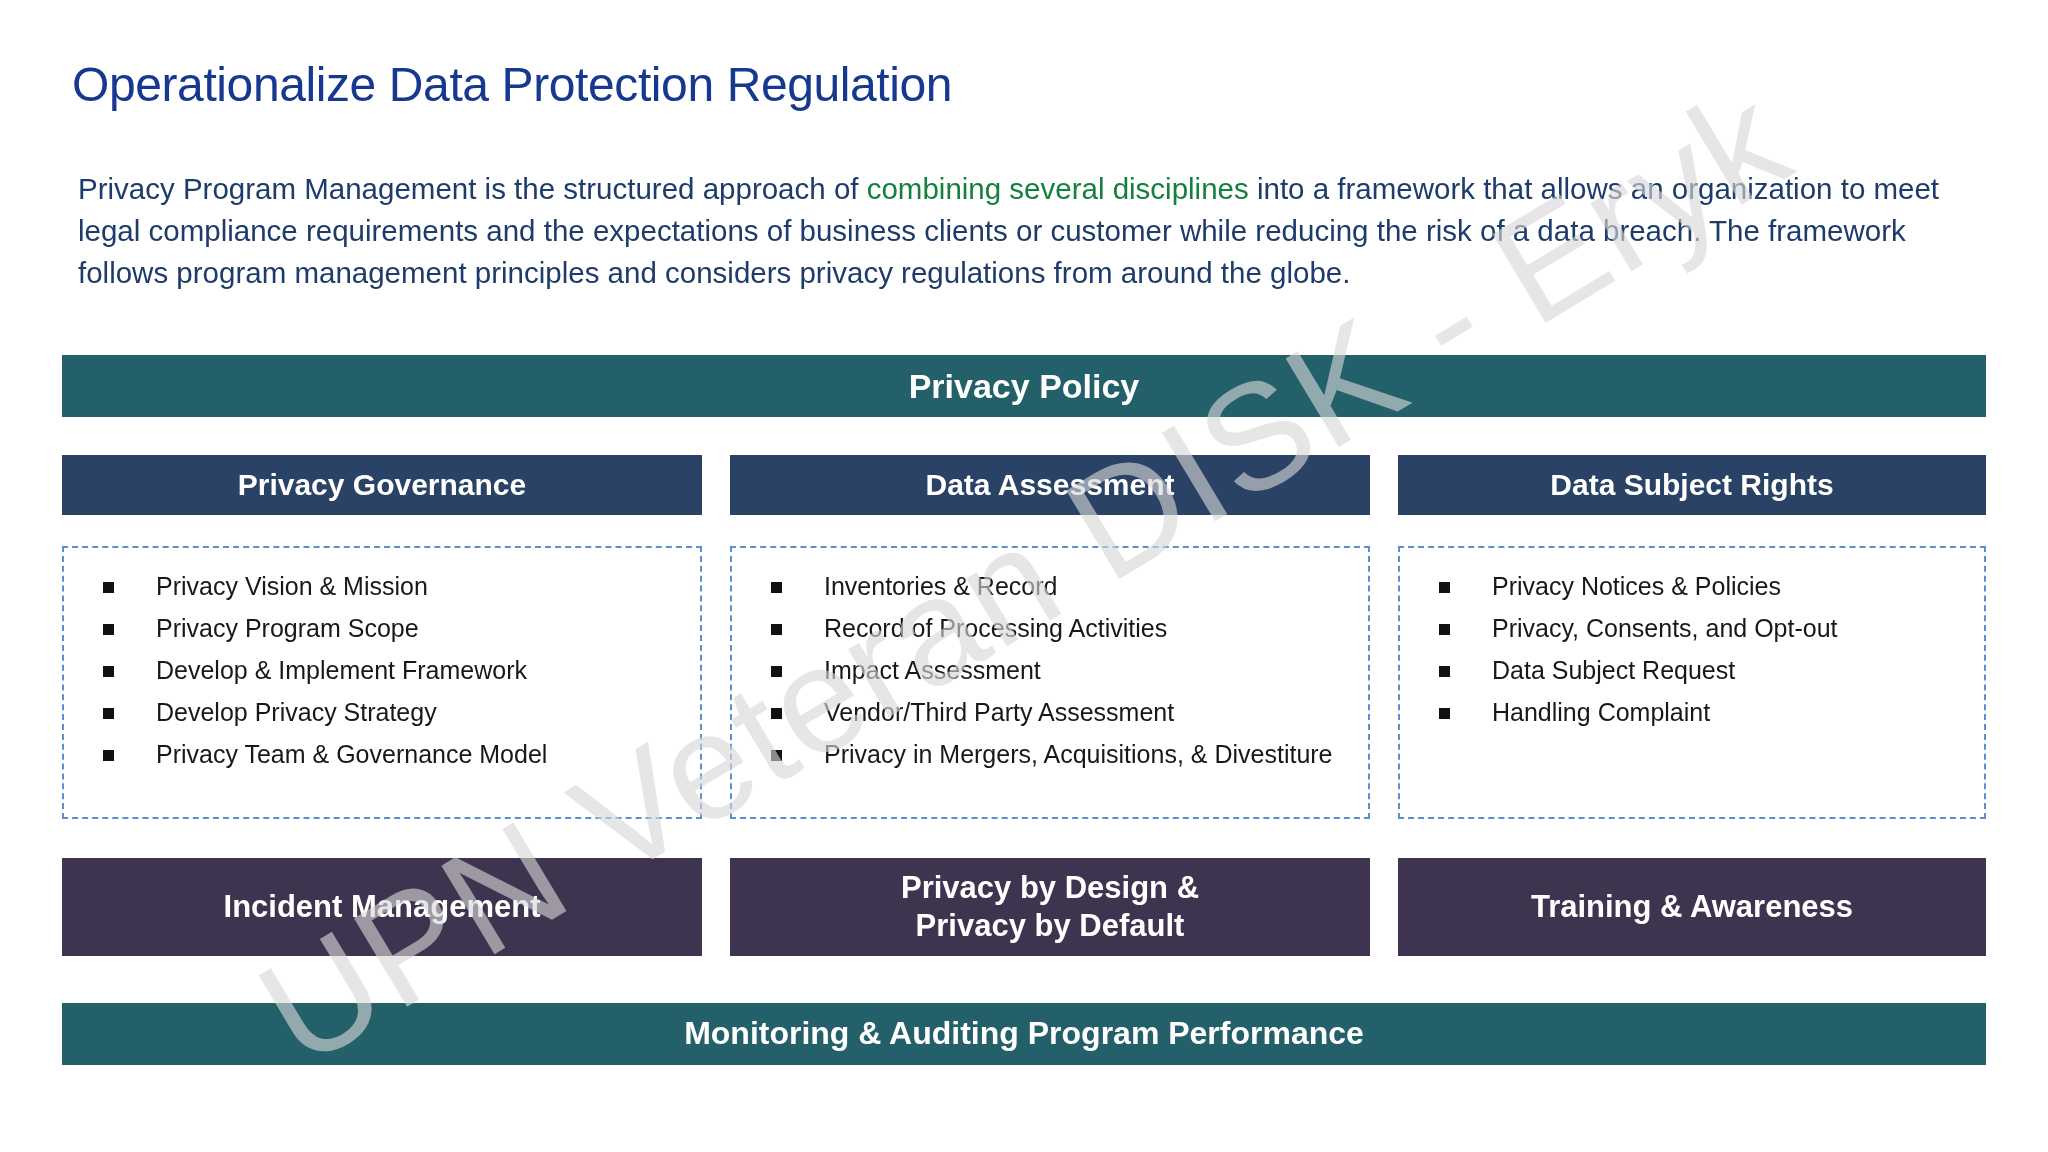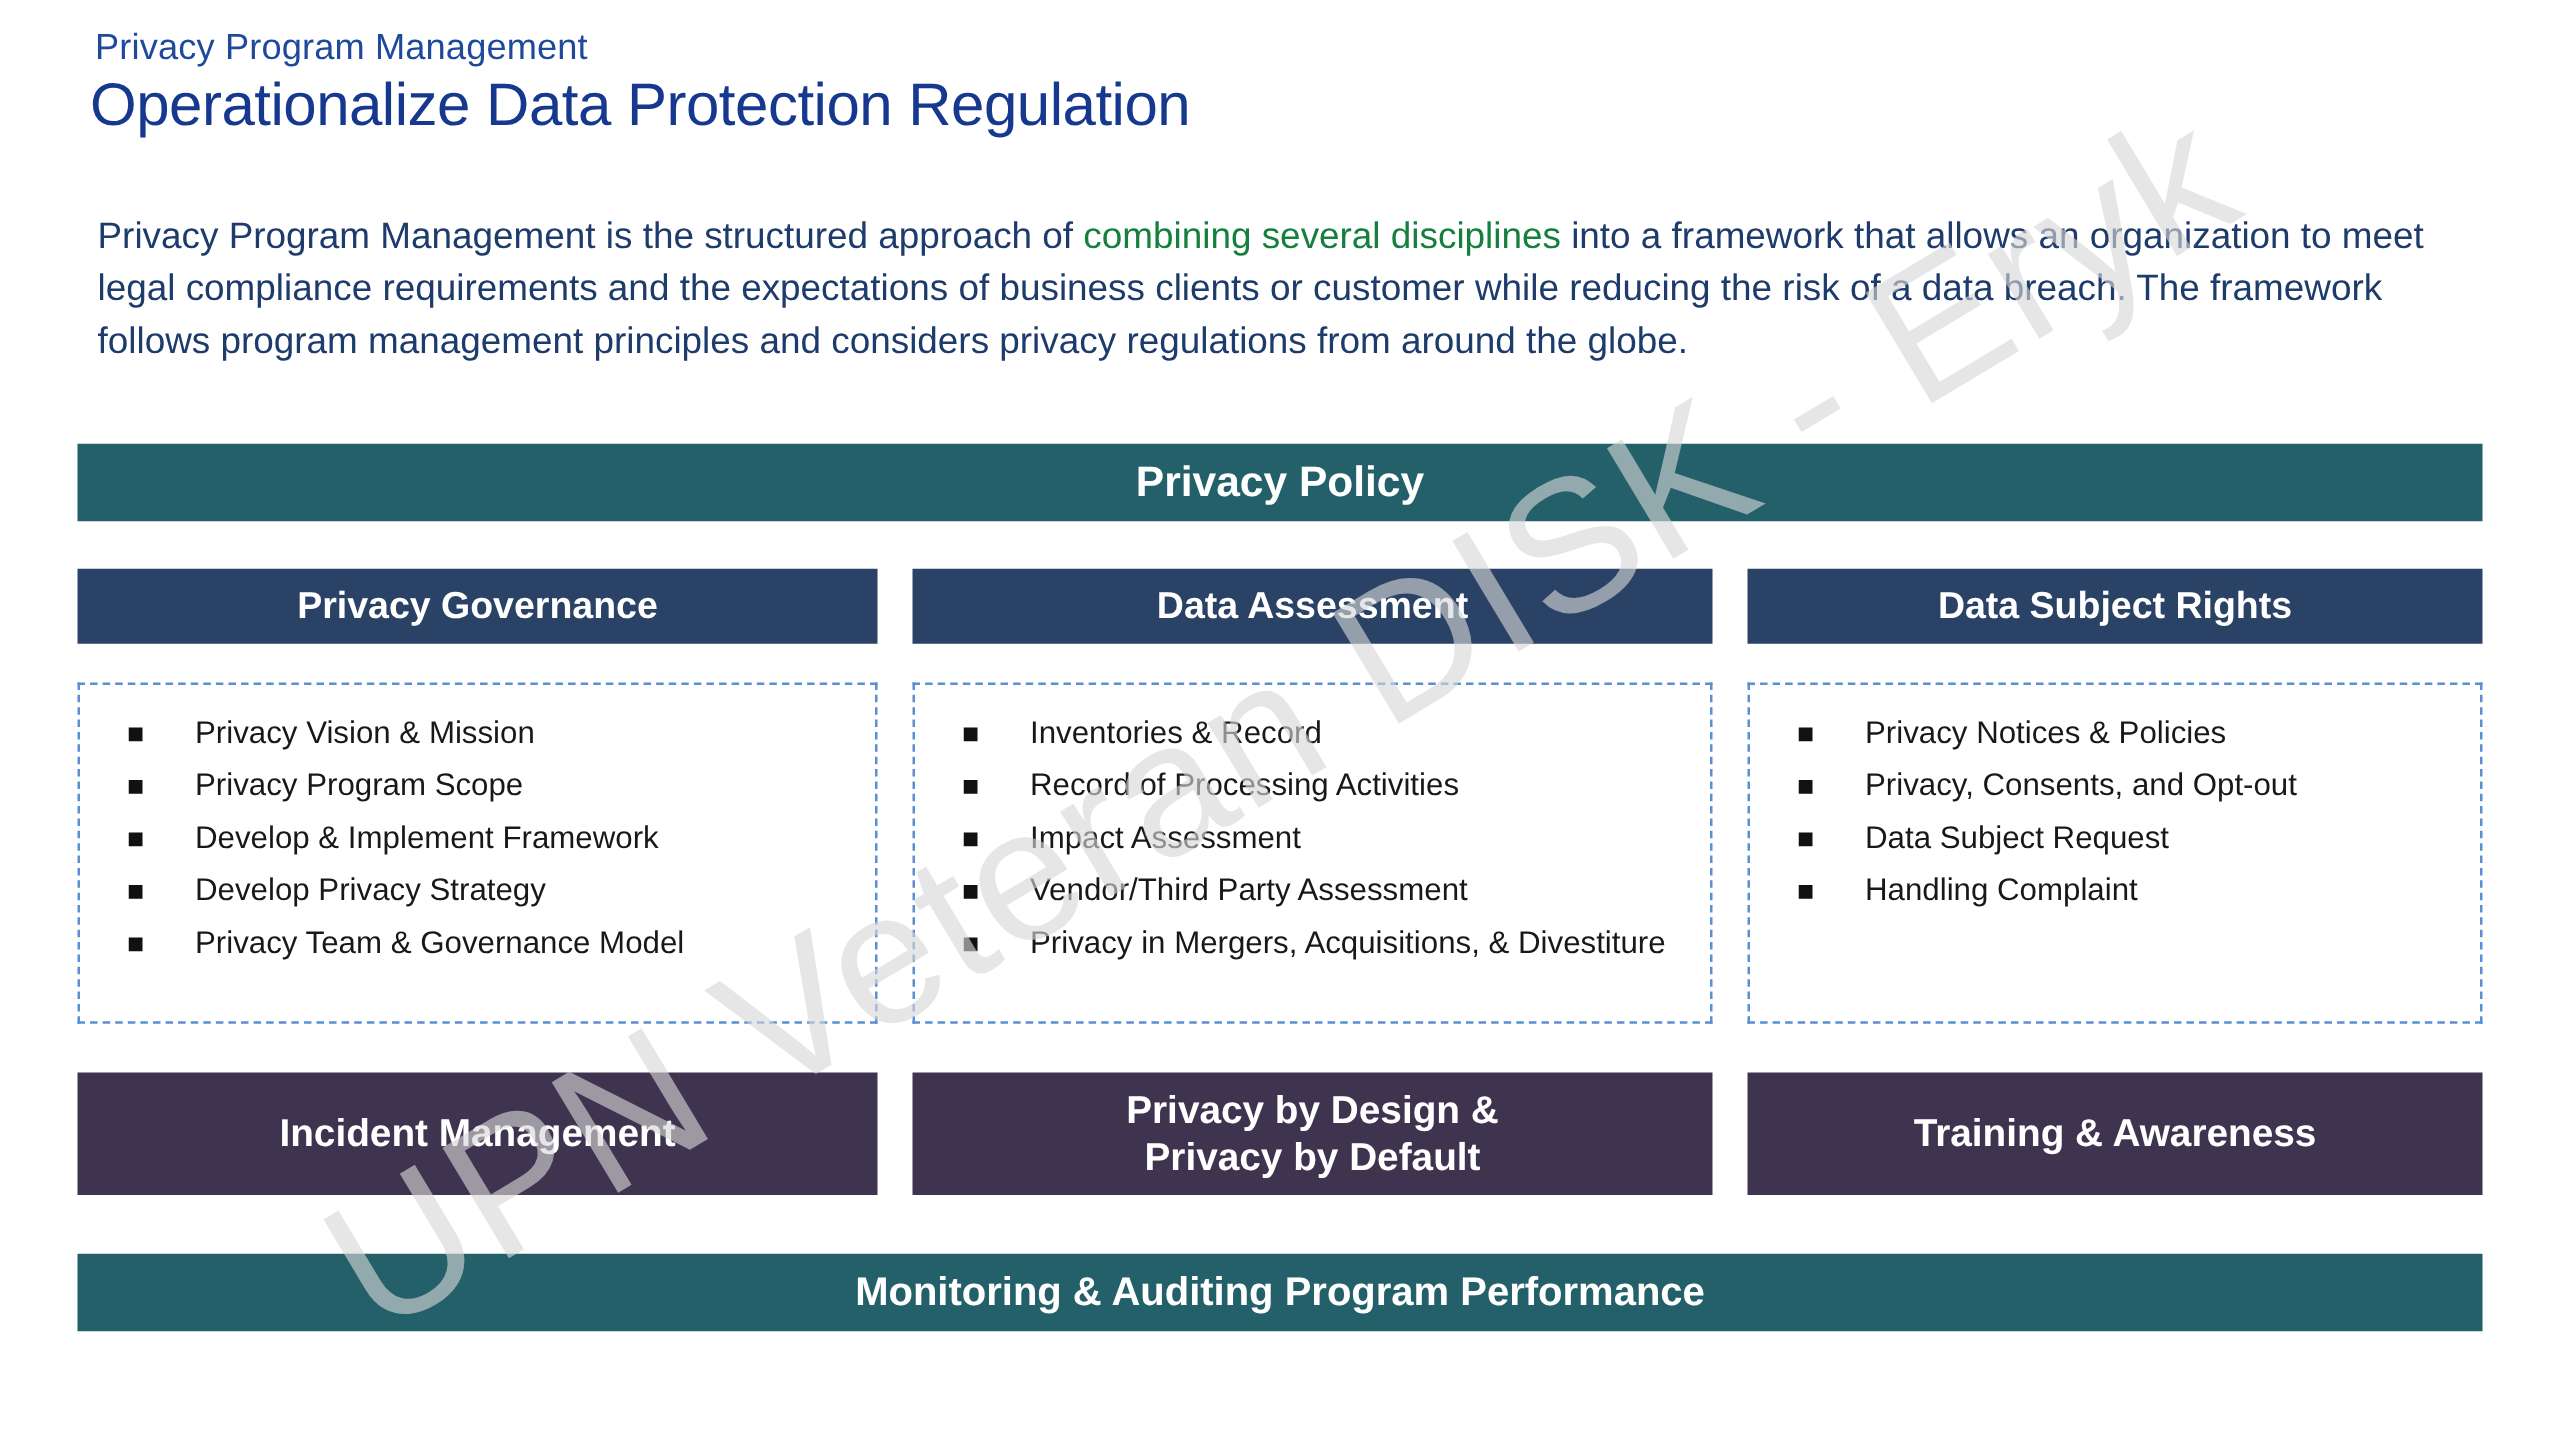--- a/index.html
+++ b/index.html
@@ -156,21 +156,20 @@
   #purple-2 { left: 1398px; width: 588px; }
   .two-line { line-height: 1.22; }
 </style>
 </head>
 <body>
 
 <div class="slide">
 
   <div class="watermark">UPN Veteran DISK - Eryk</div>
 
-  <div class="eyebrow">Privacy Program Management</div>
   <div class="page-title">Operationalize Data Protection Regulation</div>
 
   <div class="intro"><span>Privacy Program Management is the structured approach of </span><b>combining several disciplines</b><span> into a framework that allows an organization to meet legal compliance requirements and the expectations of business clients or customer while reducing the risk of a data breach. The framework follows program management principles and considers privacy regulations from around the globe.</span></div>
 
   <div class="band band-teal" id="privacy-policy-band">Privacy Policy</div>
 
   <div class="band band-navy col-head" id="head-1">Data Assessment</div>
   <div class="band band-navy col-head" id="head-0">Privacy Governance</div>
   <div class="band band-navy col-head" id="head-2">Data Subject Rights</div>
 

